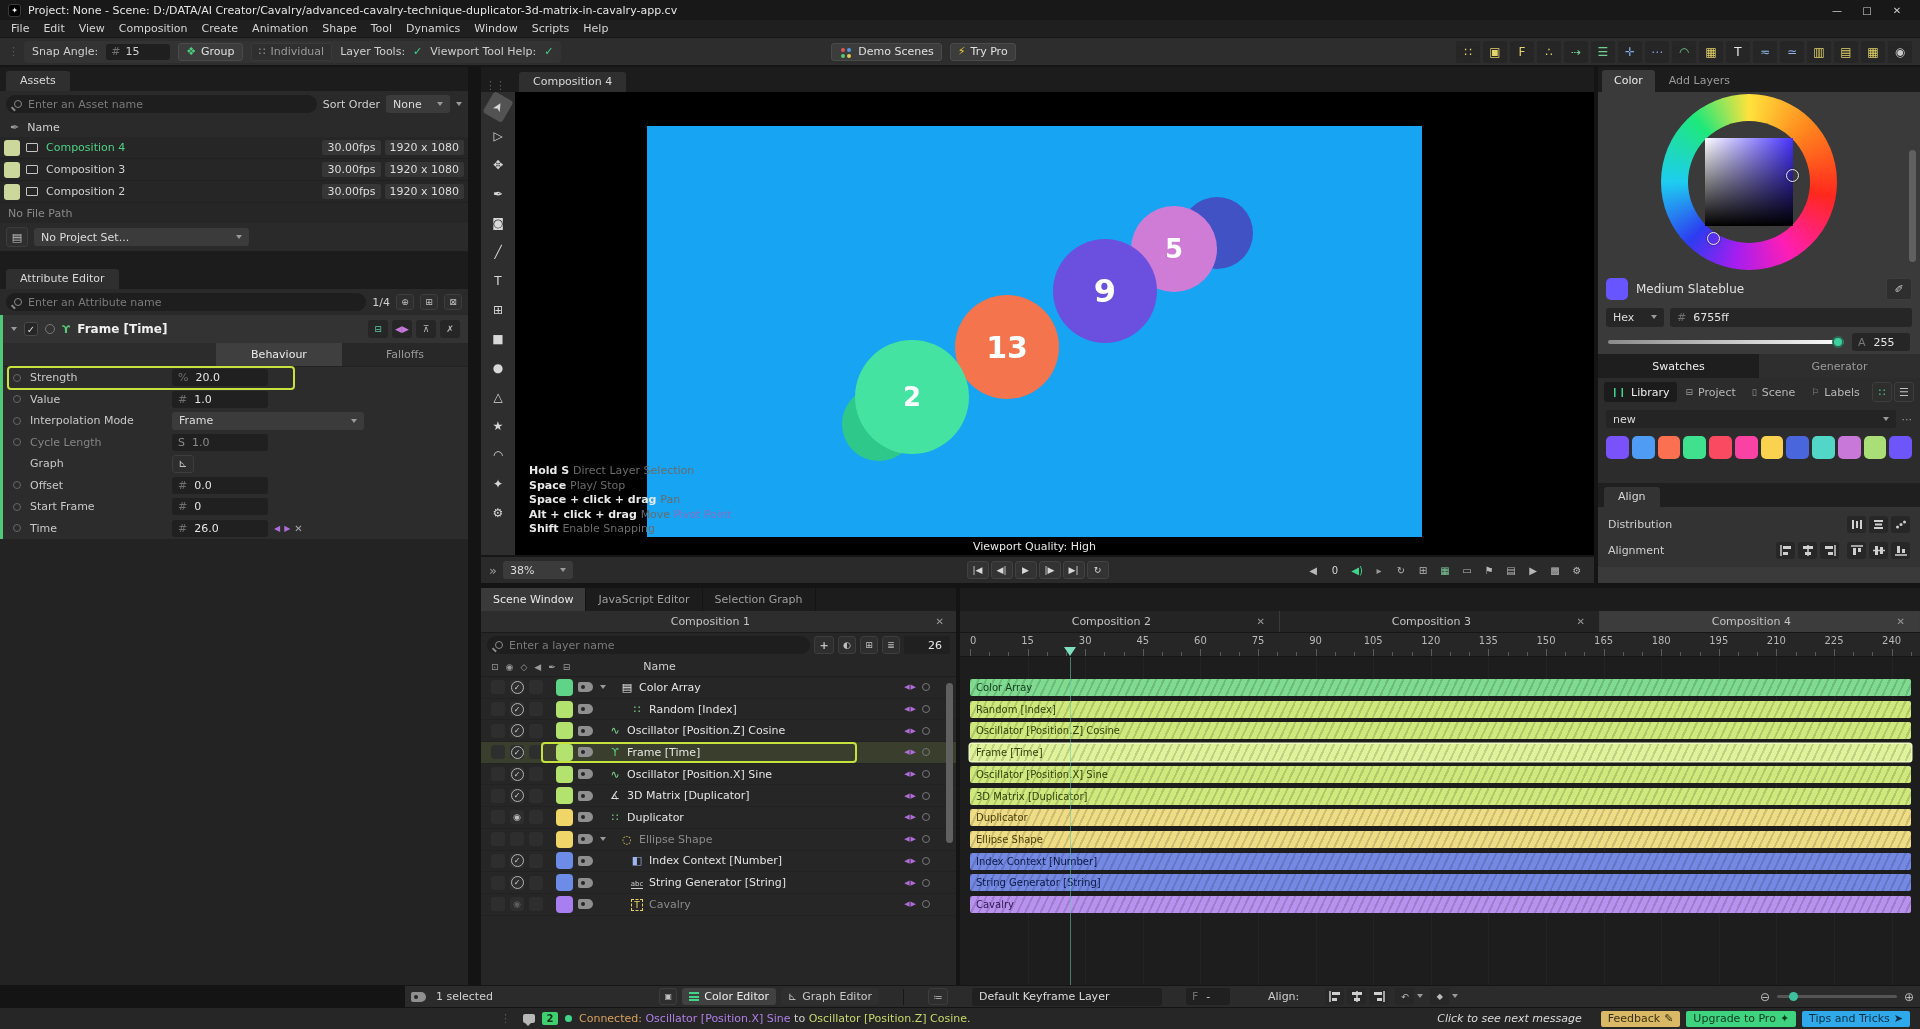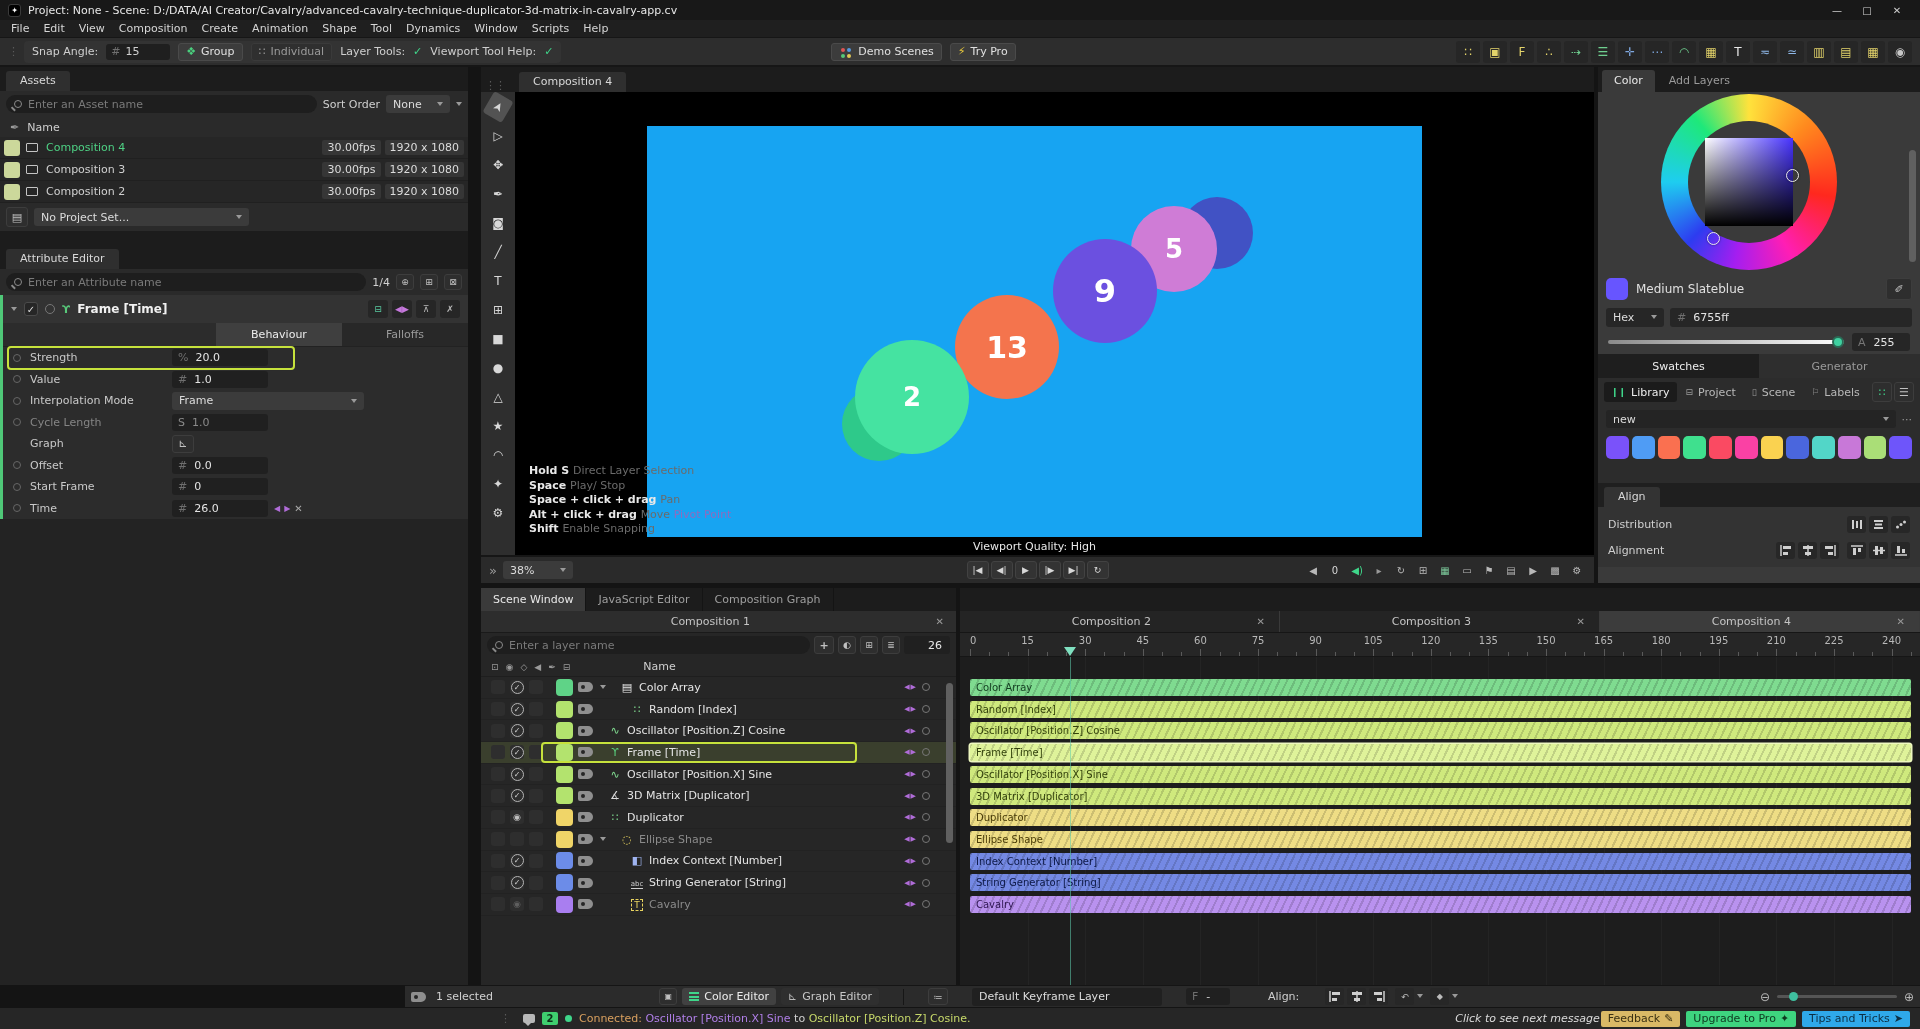--- a/index.html
+++ b/index.html
@@ -240,21 +240,21 @@
   .zoomslider { position:relative; width:120px; height:3px; background:#555; border-radius:2px; }
   .zknob { position:absolute; left:12px; top:-3.5px; width:9px; height:9px; border-radius:50%; background:#3fbf9f; }
   .statusbar { position:absolute; left:0; right:0; bottom:0; height:22px; background:#262626; border-top:1px solid #141414;
                display:flex; align-items:center; gap:7px; padding:0 10px; }
   .bubbleico { position:relative; width:12px; height:9px; background:#b8b8b8; border-radius:2px; }
   .bubbleico::after { content:''; position:absolute; left:2px; bottom:-3px; border-left:3px solid transparent; border-right:3px solid transparent; border-top:3.5px solid #b8b8b8; }
   .badge { min-width:16px; height:13px; background:#3fcf6f; border-radius:2px; color:#0c3018; font-weight:bold;
            font-size:10px; display:flex; align-items:center; justify-content:center; padding:0 3px; }
   .gdot { width:7px; height:7px; border-radius:50%; background:#3fd68a; }
   .st-src { color:#b07fe8; } .st-tgt { color:#c7d96a; } .st-conn { color:#d9a05f; }
-  .st-right { margin-left:auto; display:flex; align-items:center; gap:1px; }
+  .st-right { margin-left:auto; display:flex; align-items:center; gap:19px; }
   .nextmsg { font-style:italic; color:#dcdcdc; }
   .stbtn { height:16px; border-radius:2px; display:flex; align-items:center; gap:4px; padding:0 7px; font-size:11px; }
 </style>
 </head>
 <body>
 
 <div id="app">
 
   <div class="titlebar">
     <span class="applogo">✦</span>
@@ -377,20 +377,21 @@
           <div class="asset-row">
             <span class="asset-chip"></span>
             <span class="monico"></span>
             <span class="asset-name">Composition 2</span>
             <span class="asset-meta">
               <span class="meta-tile">30.00fps</span>
               <span class="meta-tile">1920 x 1080</span>
             </span>
           </div>
         </div>
+      <div class="filepath">No File Path</div>
       <div class="projectrow">
         <span class="ibtn" style="width:22px;height:20px">▤</span>
         <span class="sel" style="width:215px">
             <span>No Project Set...</span>
             <span class="chev"></span>
           </span>
       </div>
       <div class="divgap"></div>
       <div class="ptabstrip" style="height:26px">
           <span class="ptab">Attribute Editor</span>
@@ -731,21 +732,21 @@
               </span>
           </span>
         </div>
       </div>
     </div>
 
     <div class="scene-panel">
       <div class="scenetabs" id="scenetabs">
           <span class="stab active">Scene Window</span>
           <span class="stab">JavaScript Editor</span>
-          <span class="stab">Composition Graph</span>
+          <span class="stab">Selection Graph</span>
         </div>
       <div class="comptab-row">
         <span class="comptab">
           <span class="lbl">Composition 1</span>
           <span class="xbtn">✕</span>
         </span>
       </div>
       <div class="layersearch">
         <span class="searchpill">
           <span class="magico"></span>

